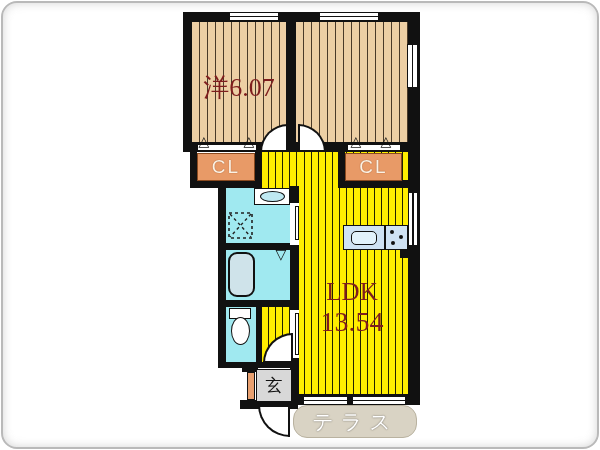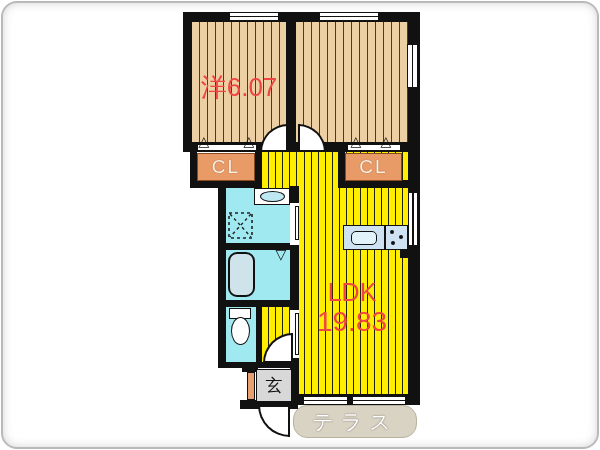--- a/index.html
+++ b/index.html
@@ -18,21 +18,21 @@
   .winH{position:absolute;background:linear-gradient(180deg,#fff 40%,#111 40%,#111 60%,#fff 60%);
         border:1px solid #111;box-sizing:border-box;}
   .winV{position:absolute;background:linear-gradient(90deg,#fff 40%,#111 40%,#111 60%,#fff 60%);
         border:1px solid #111;box-sizing:border-box;}
   .open{position:absolute;background:#fff;}
   .leaf{position:absolute;background:#fff;border:1px solid #111;box-sizing:border-box;}
   .arc{position:absolute;background:#fff;border:2px solid #111;box-sizing:border-box;}
   .arc.tl{border-radius:100% 0 0 0;}
   .arc.tr{border-radius:0 100% 0 0;}
   .arc.bl{border-radius:0 0 0 100%;}
-  .label{position:absolute;color:#ef4444;white-space:nowrap;transform:translate(-50%,-50%);}
+  .label{position:absolute;color:#7f1d1d;white-space:nowrap;transform:translate(-50%,-50%);font-family:Liberation Serif, serif;}
   .tri{position:absolute;color:#111;font-size:14px;line-height:14px;transform:translate(-50%,0);}
   .fix{position:absolute;background:#fff;border:1.5px solid #111;box-sizing:border-box;}
   .tub{position:absolute;background:#cfe3ea;border:2px solid #111;border-radius:9px;box-sizing:border-box;}
   .counter{position:absolute;background:#cfe2f3;border:1.5px solid #111;box-sizing:border-box;}
   .ksink{position:absolute;background:#e2f2fb;border:1.5px solid #111;border-radius:5px;box-sizing:border-box;}
   .dot{position:absolute;width:4px;height:4px;border-radius:50%;background:#111;}
   .wm{position:absolute;}
   .genkan{position:absolute;background:#d8d8d8;border:1.5px solid #111;box-sizing:border-box;
           display:flex;align-items:center;justify-content:center;font-size:17px;color:#111;}
   .terrace{position:absolute;background:#d9d3c4;border:1px solid #b9b2a0;box-sizing:border-box;
@@ -129,14 +129,14 @@
   <div class="doorframe" style="left:247px;top:372px;width:8px;height:28px;"></div>
   <div class="genkan" style="left:256px;top:369px;width:36px;height:33px;">
     <span>玄</span>
   </div>
   <div class="terrace" style="left:293px;top:405px;width:124px;height:33px;border-radius:14px;">
     <span>テラス</span>
   </div>
 
   <div class="label" style="left:239px;top:87px;font-size:26px;">洋6.07</div>
   <div class="label" style="left:352px;top:292px;font-size:25px;">LDK</div>
-  <div class="label" style="left:352px;top:322px;font-size:28px;">19.83</div>
+  <div class="label" style="left:352px;top:322px;font-size:28px;">13.54</div>
 </div>
 
 </body></html>

